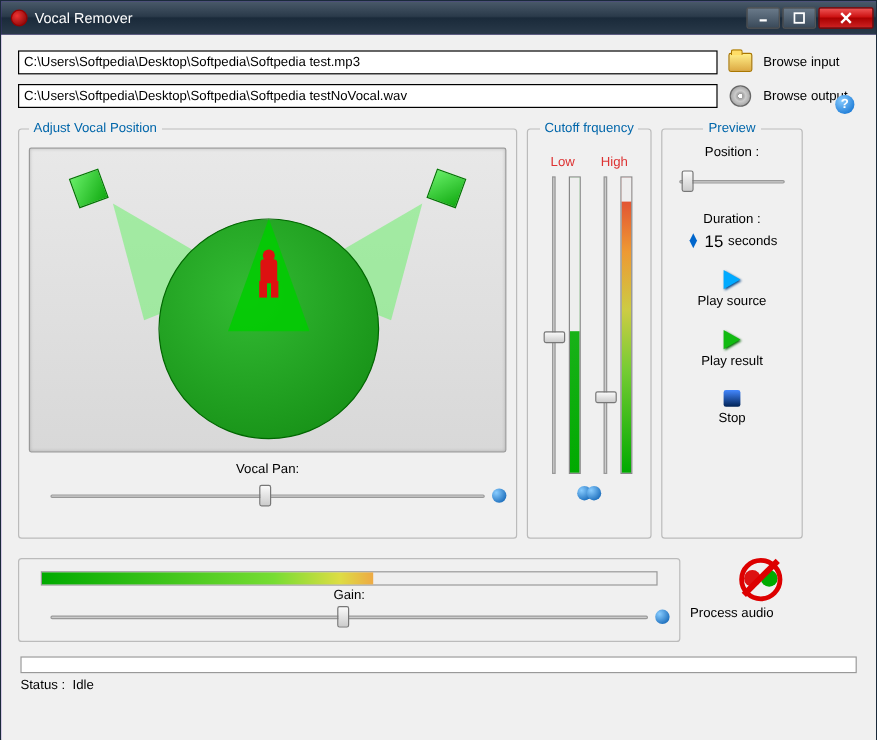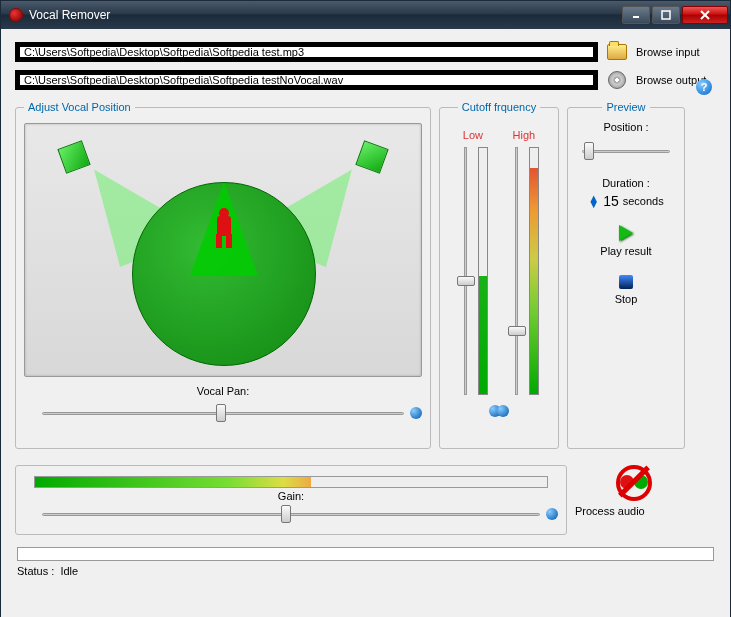--- a/index.html
+++ b/index.html
@@ -8,21 +8,21 @@
 .titlebar{height:28px;background:linear-gradient(#4a5a6a,#2a3a4a 45%,#1a2a3a 50%,#2a3a4a);display:flex;align-items:center;padding:0 2px 0 8px;color:#fff}
 .titlebar .icon-app{width:14px;height:14px;border-radius:50%;background:radial-gradient(circle at 35% 35%,#e33,#700);margin-right:6px;border:1px solid #900}
 .titlebar .title{flex:1;font-size:12px}
 .titlebar .btns{display:flex;gap:2px}
 .titlebar .btn{width:28px;height:18px;border:1px solid #555;border-radius:2px;display:flex;align-items:center;justify-content:center;font-size:10px}
 .titlebar .btn.min{background:linear-gradient(#6a7a8a,#3a4a5a)}
 .titlebar .btn.max{background:linear-gradient(#6a7a8a,#3a4a5a)}
 .titlebar .btn.close{width:46px;background:linear-gradient(#e55,#c11 45%,#a00 50%,#c22);border-color:#800}
 .client{padding:12px 14px;background:#f0f0f0;height:589px;position:relative}
 .filerow{display:flex;align-items:center;gap:8px;margin-bottom:6px}
-.filerow input{flex:1;height:20px;border:5px solid #000000;padding:2px 4px;background:#fff;font-size:11px}
+.filerow input{flex:1;height:20px;border:1px solid #000000;padding:2px 4px;background:#fff;font-size:11px}
 .filerow .bicon{width:22px;height:22px;display:flex;align-items:center;justify-content:center}
 .filerow .blabel{width:80px}
 .helpicon{position:absolute;right:18px;top:50px;width:16px;height:16px;border-radius:50%;background:radial-gradient(circle at 35% 30%,#8cf,#06c);color:#fff;font-weight:bold;text-align:center;line-height:16px;font-size:11px}
 .mainrow{display:flex;gap:8px;margin-top:10px}
 fieldset{border:1px solid #bbb;border-radius:3px;padding:8px}
 legend{padding:0 4px;color:#06a;font-size:11px}
 .fs-adjust{width:380px;height:348px}
 .vocal-vis{width:398px;height:254px;margin:2px auto 8px;background:linear-gradient(#e8e8e8,#d8d8d8);border:1px solid #999;position:relative;border-radius:2px;box-shadow:inset 0 0 3px rgba(0,0,0,.2)}
 .speaker{position:absolute;width:26px;height:26px;background:linear-gradient(135deg,#6e6,#1a1);border:1px solid #070;top:20px}
 .speaker.l{left:36px;transform:rotate(-20deg)}
@@ -34,21 +34,21 @@
 .wedge{position:absolute;left:165px;top:58px;width:0;height:0;border-left:34px solid transparent;border-right:34px solid transparent;border-bottom:94px solid #0c0;opacity:.85}
 .person{position:absolute;left:184px;top:84px;width:30px;height:44px}
 .person .head{width:10px;height:10px;border-radius:50%;background:#d11;margin:0 auto}
 .person .body{width:14px;height:20px;background:#d11;margin:-2px auto 0;border-radius:3px}
 .person .legs{width:16px;height:14px;margin:-2px auto;background:linear-gradient(to right,#d11 40%,transparent 40%,transparent 60%,#d11 60%)}
 .panlabel{text-align:center;margin-top:2px}
 .hslider{position:relative;height:24px;margin:4px 18px}
 .hslider .track{position:absolute;left:0;right:0;top:11px;height:3px;background:#ccc;border:1px solid #999;border-radius:2px}
 .hslider .thumb{position:absolute;top:3px;width:10px;height:18px;background:linear-gradient(#fafafa,#ccc);border:1px solid #777;border-radius:2px}
 .hslider .ball{position:absolute;right:-18px;top:6px;width:12px;height:12px;border-radius:50%;background:radial-gradient(circle at 30% 30%,#8cf,#05a)}
-.fs-cutoff{width:120px;height:348px;text-align:center}
+.fs-cutoff{width:104px;height:348px;text-align:center}
 .freqlabels{display:flex;justify-content:space-around;color:#d33;margin-top:8px}
 .vsliders{display:flex;justify-content:space-around;height:248px;margin-top:6px}
 .vcol{position:relative;width:40px}
 .vcol .meter{position:absolute;left:24px;top:0;width:10px;height:248px;background:linear-gradient(to top,#0a0 0%,#7c3 35%,#cc4 55%,#e93 75%,#d33 100%);border:1px solid #888}
 .vcol .meter.low{background:linear-gradient(to top,#0a0 0%,#3b3 100%)}
 .vcol .meter .mask{position:absolute;left:0;right:0;top:0;background:#eee}
 .vcol .track{position:absolute;left:10px;top:0;width:3px;height:248px;background:#ccc;border:1px solid #999}
 .vcol .thumb{position:absolute;left:3px;width:18px;height:10px;background:linear-gradient(#fafafa,#ccc);border:1px solid #777;border-radius:2px}
 .cutball{margin-top:10px}
 .cutball span{display:inline-block;width:12px;height:12px;border-radius:50%;background:radial-gradient(circle at 30% 30%,#8cf,#05a);margin:0 -2px}
@@ -182,20 +182,24 @@
         <div class="lbl">Duration :</div>
         <div class="duration">
           <div class="spin">
               <span>▲</span>
               <span>▼</span>
             </div>
           <span style="font-size:14px">15</span>
           <span>seconds</span>
         </div>
         <div class="pvbtn">
+            <div class="tri blue"></div>
+            <div>Play source</div>
+          </div>
+        <div class="pvbtn">
             <div class="tri green"></div>
             <div>Play result</div>
           </div>
         <div class="pvbtn">
             <div class="sq"></div>
             <div>Stop</div>
           </div>
       </fieldset>
     </div>
 

